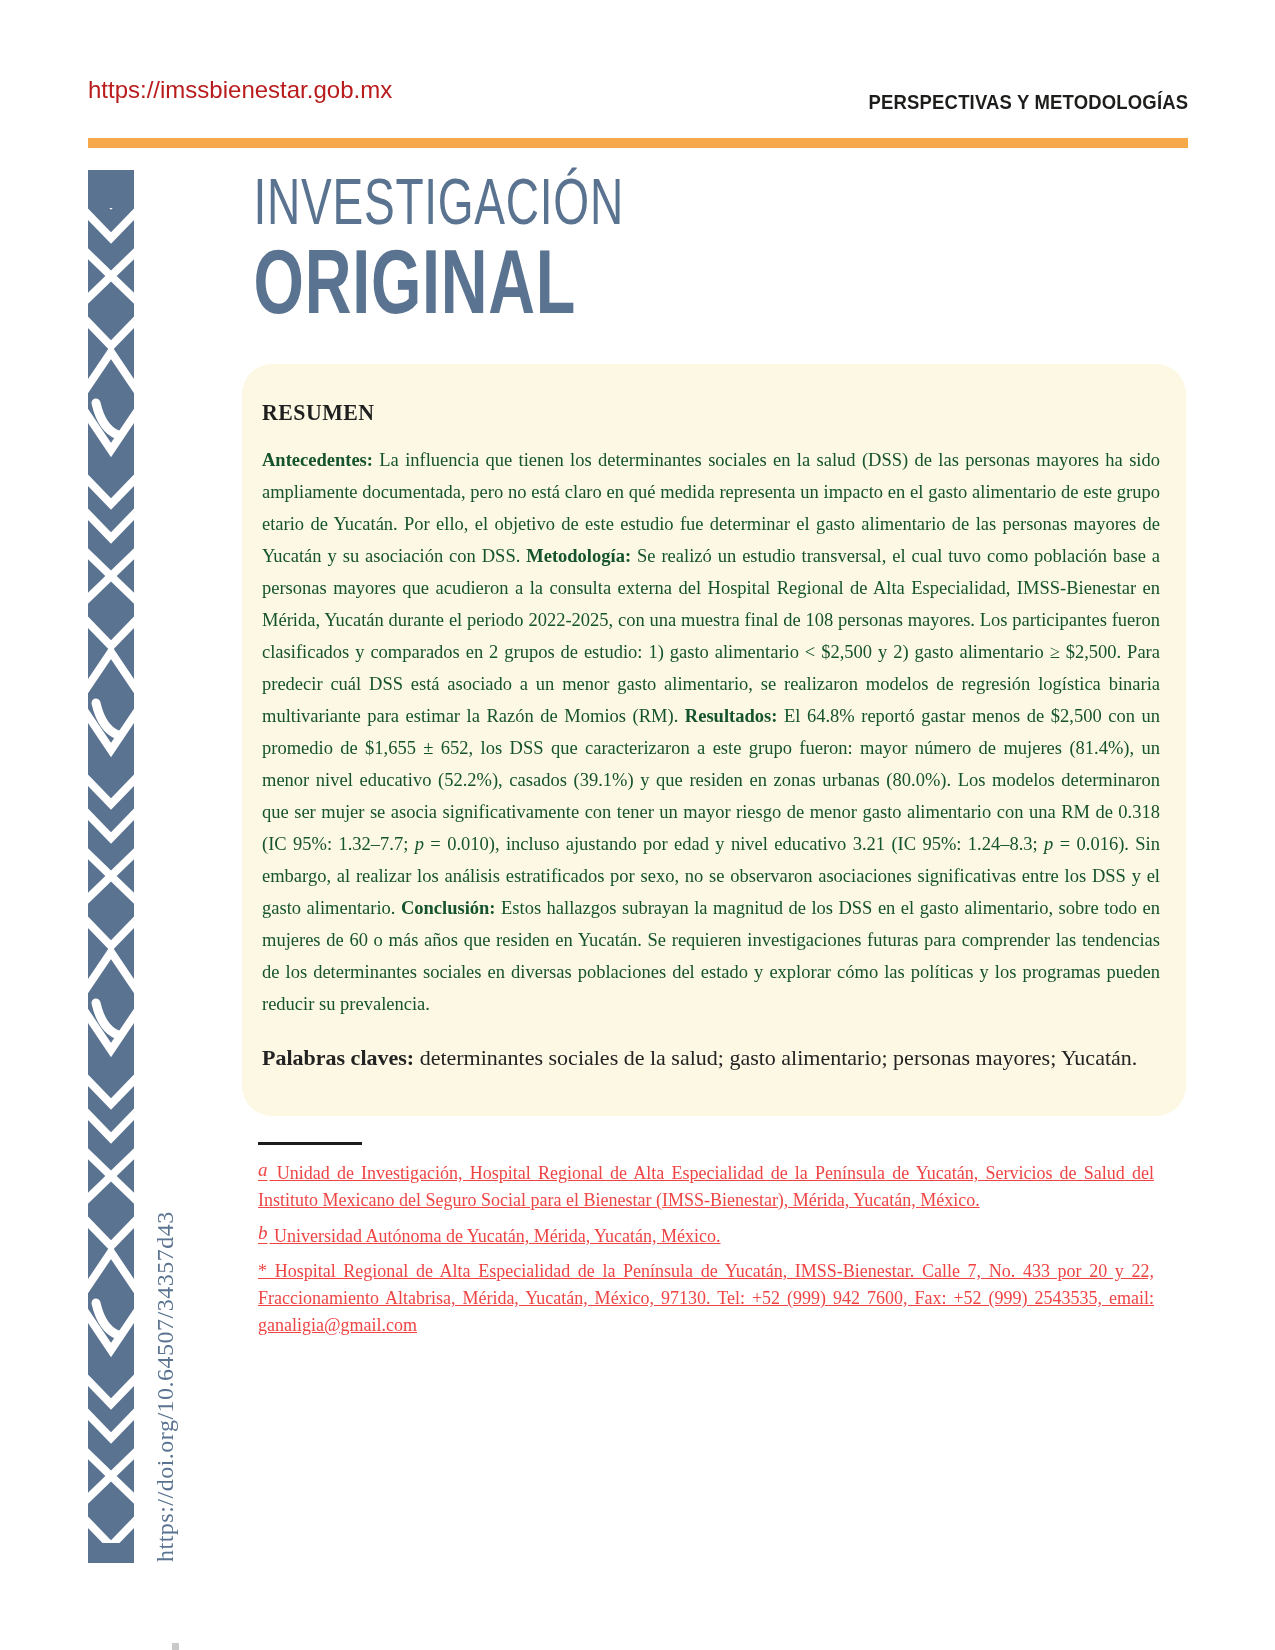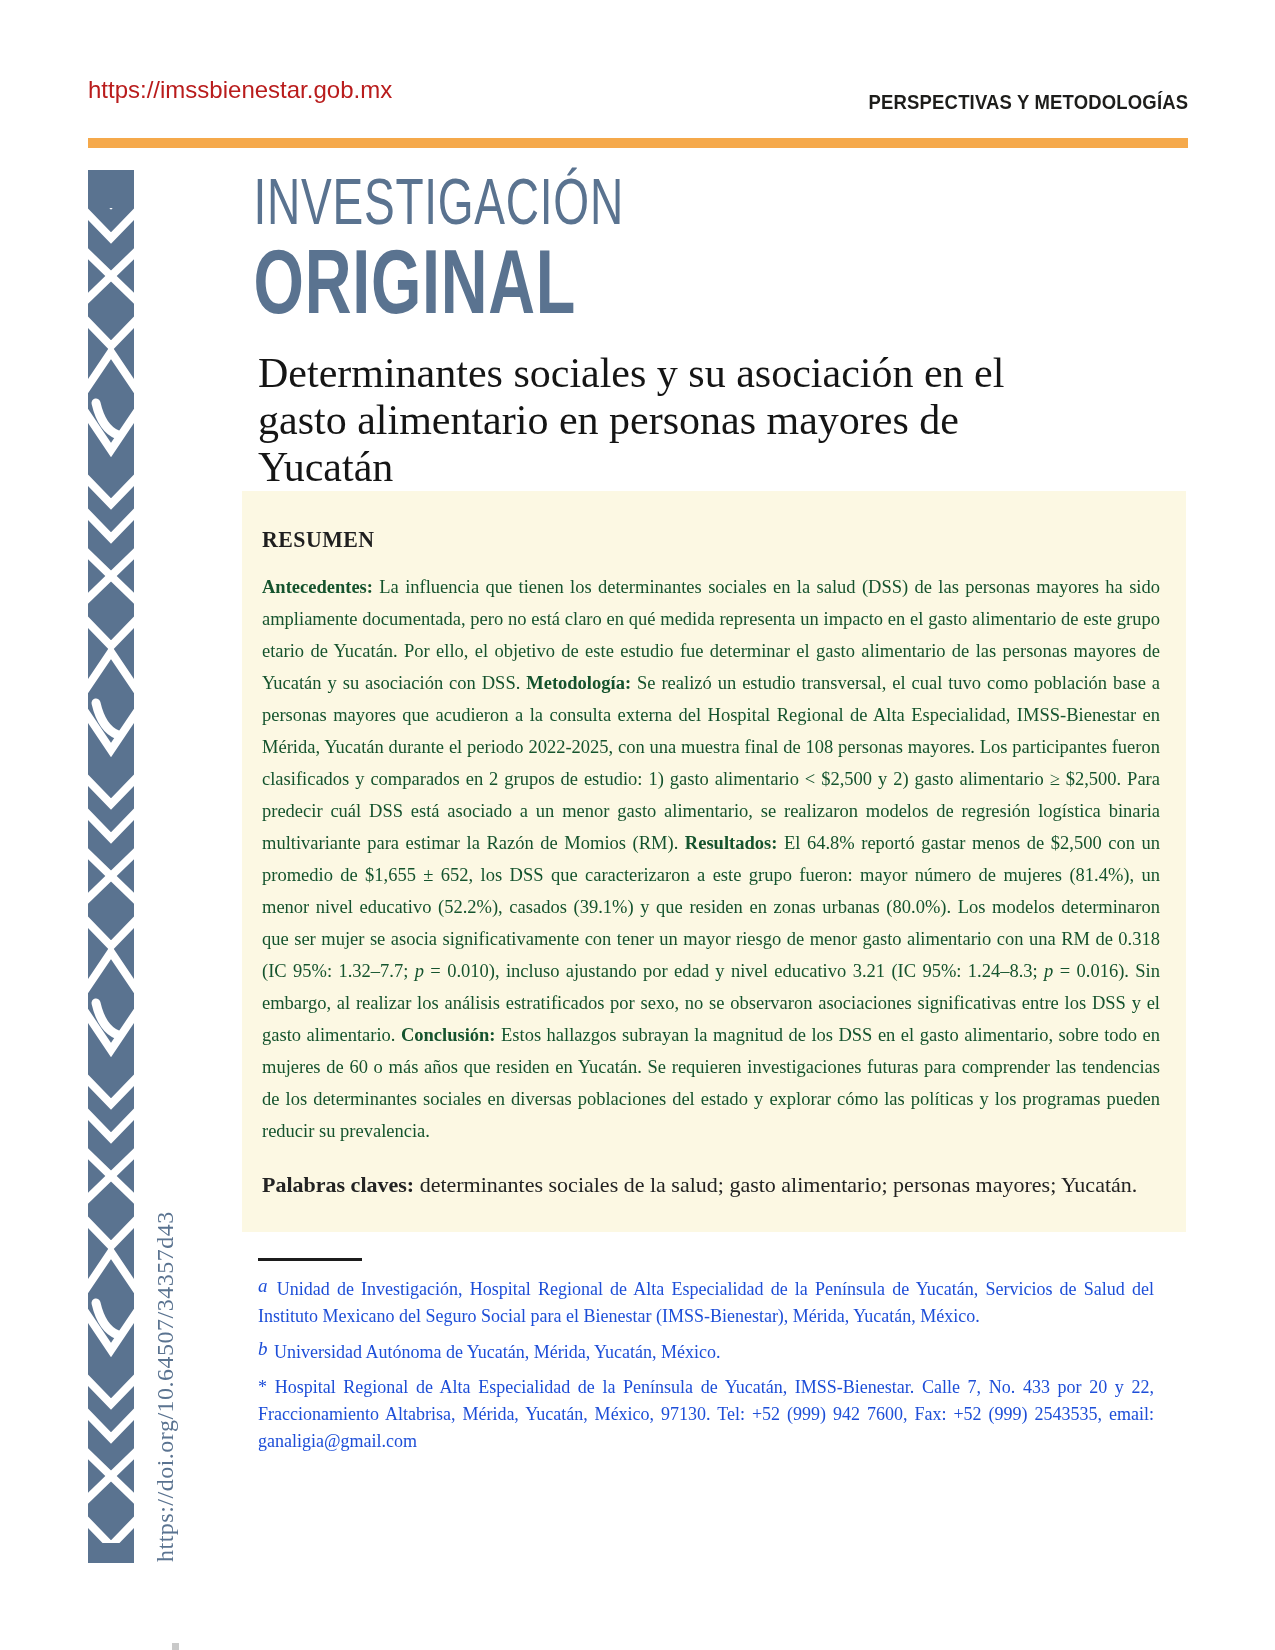--- a/index.html
+++ b/index.html
@@ -45,39 +45,39 @@
   .article-title{
     padding-left:16px;margin:24px 0 0 0;width:830px;
     font-size:42px;line-height:47px;font-weight:400;color:#151515;
   }
   .authors{
     padding-left:16px;margin:16px 0 0 0;font-style:italic;font-size:25px;color:#1a1a1a;
   }
   .authors sup{font-size:17px;line-height:0;}
   
   .resumen-box{
-    background:var(--cream);
-    padding:36px 26px 33px 20px;box-sizing:border-box;width:944px;
+    margin-top:38px;background:var(--cream);
+    padding:36px 26px 44px 20px;box-sizing:border-box;width:944px;border-radius:30px;
   }
   .resumen-heading{
     margin:0 0 18px 0;font-weight:700;font-size:23px;letter-spacing:.5px;color:#1f1f1f;
     transform:scaleX(.95);transform-origin:0 0;
   }
   .abstract{
     margin:0;font-size:18.5px;line-height:32px;text-align:justify;color:#14532d;
   }
   .abstract b{font-weight:700;}
   .abstract i{font-style:italic;}
   .keywords{margin:24px 0 0 0;font-size:22px;line-height:28px;color:#232323;}
   
   .footnote-rule{
     margin:26px 0 14px 16px;width:104px;border:0;border-top:3px solid #1c1c1c;
   }
   .footnotes{padding-left:16px;width:912px;box-sizing:border-box;}
-  .footnote{margin:8px 0 6px 0;font-size:18px;line-height:27px;color:#1d4ed8;text-align:justify;}
+  .footnote{margin:8px 0 6px 0;font-size:18px;line-height:27px;color:#ef4444;text-align:justify;text-decoration:underline;}
   .fn-sup{font-style:italic;font-size:19px;position:relative;top:-3px;padding-right:2px;}
   .fn-star{font-style:normal;}
   
   .footer{
     position:absolute;left:103px;top:1642px;display:flex;align-items:center;gap:20px;
     font-family:"Liberation Sans",sans-serif;color:var(--footer-gray);
   }
   .footer-page{font-size:42px;font-weight:700;letter-spacing:1px;}
   .footer-divider{width:7px;height:46px;background:var(--footer-gray);}
   .footer-journal{font-size:19px;white-space:nowrap;}
@@ -113,21 +113,20 @@
       <rect y="1373" width="46" height="20" fill="#5A7390"></rect>
     </svg>
   </div>
 
   <div class="doi-vertical">https://doi.org/10.64507/34357d43</div>
 
   <div class="content">
     <div class="kicker kicker-1">INVESTIGACIÓN</div>
     <div class="kicker kicker-2">ORIGINAL</div>
 
-    <h1 class="article-title">Determinantes sociales y su asociación en el gasto alimentario en personas mayores de Yucatán</h1>
 
 
     <div class="resumen-box">
       <p class="resumen-heading">RESUMEN</p>
       <p class="abstract"><b>Antecedentes:</b> La influencia que tienen los determinantes sociales en la salud (DSS) de las personas mayores ha sido ampliamente documentada, pero no está claro en qué medida representa un impacto en el gasto alimentario de este grupo etario de Yucatán. Por ello, el objetivo de este estudio fue determinar el gasto alimentario de las personas mayores de Yucatán y su asociación con DSS. <b>Metodología:</b> Se realizó un estudio transversal, el cual tuvo como población base a personas mayores que acudieron a la consulta externa del Hospital Regional de Alta Especialidad, IMSS-Bienestar en Mérida, Yucatán durante el periodo 2022-2025, con una muestra final de 108 personas mayores. Los participantes fueron clasificados y comparados en 2 grupos de estudio: 1) gasto alimentario &lt; $2,500 y 2) gasto alimentario ≥ $2,500. Para predecir cuál DSS está asociado a un menor gasto alimentario, se realizaron modelos de regresión logística binaria multivariante para estimar la Razón de Momios (RM). <b>Resultados:</b> El 64.8% reportó gastar menos de $2,500 con un promedio de $1,655 ± 652, los DSS que caracterizaron a este grupo fueron: mayor número de mujeres (81.4%), un menor nivel educativo (52.2%), casados (39.1%) y que residen en zonas urbanas (80.0%). Los modelos determinaron que ser mujer se asocia significativamente con tener un mayor riesgo de menor gasto alimentario con una RM de 0.318 (IC 95%: 1.32–7.7; <i>p</i> = 0.010), incluso ajustando por edad y nivel educativo 3.21 (IC 95%: 1.24–8.3; <i>p</i> = 0.016). Sin embargo, al realizar los análisis estratificados por sexo, no se observaron asociaciones significativas entre los DSS y el gasto alimentario. <b>Conclusión:</b> Estos hallazgos subrayan la magnitud de los DSS en el gasto alimentario, sobre todo en mujeres de 60 o más años que residen en Yucatán. Se requieren investigaciones futuras para comprender las tendencias de los determinantes sociales en diversas poblaciones del estado y explorar cómo las políticas y los programas pueden reducir su prevalencia.</p>
       <p class="keywords"><b>Palabras claves:</b><span> determinantes sociales de la salud; gasto alimentario; personas mayores; Yucatán.</span></p>
     </div>
 
     <hr class="footnote-rule">
     <div class="footnotes">

